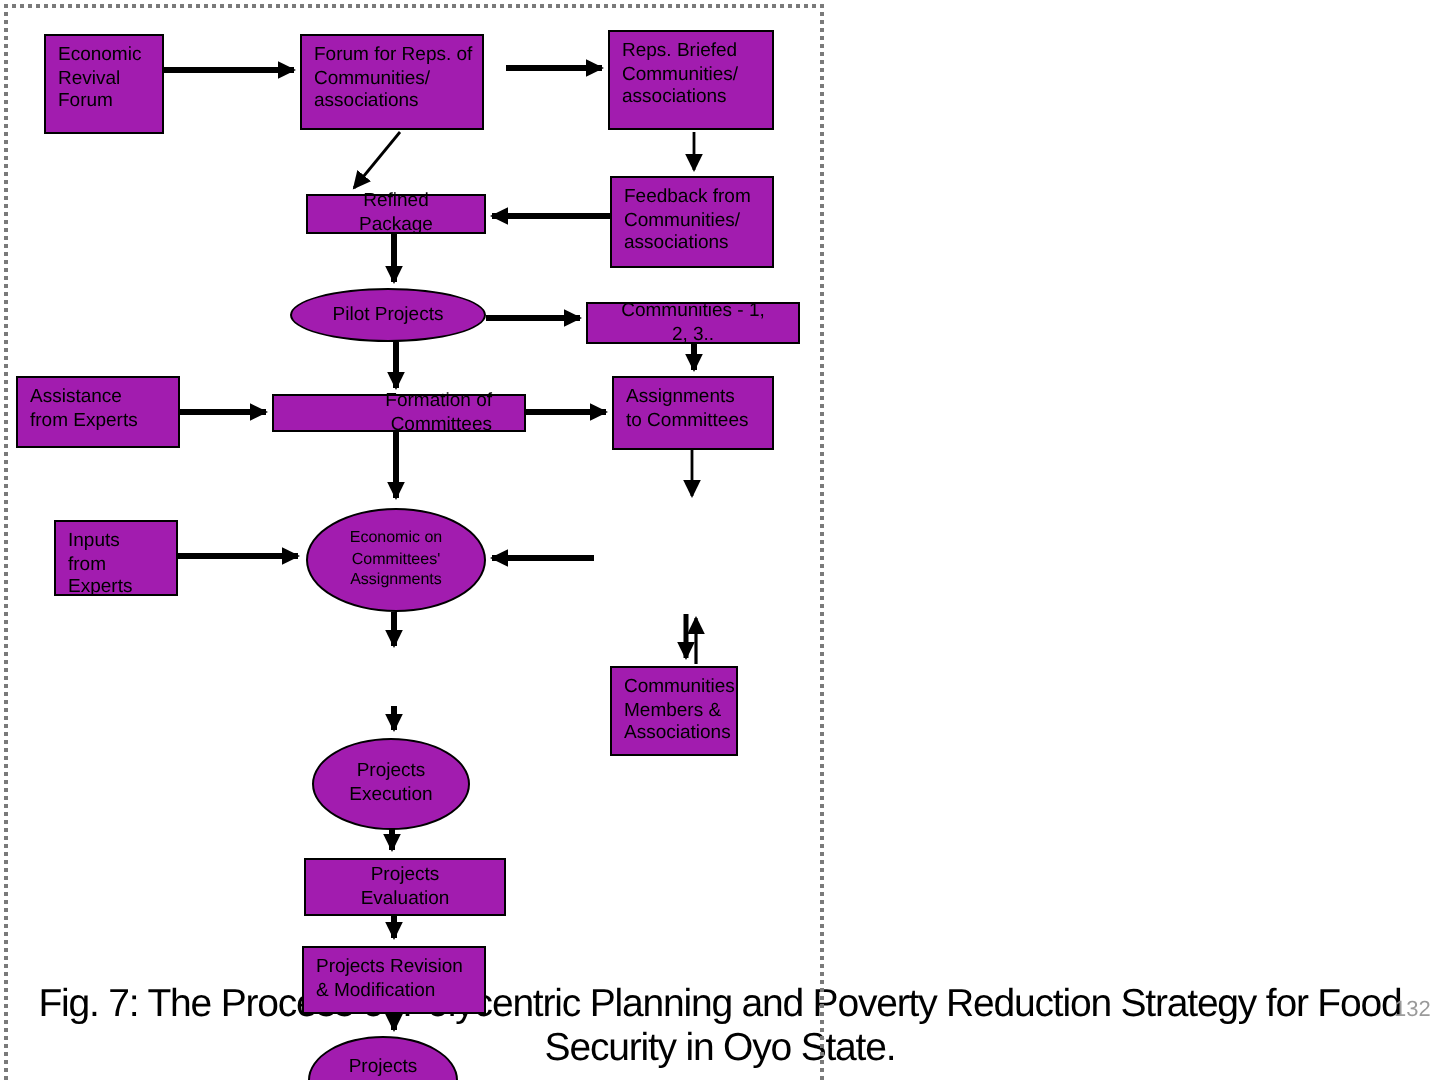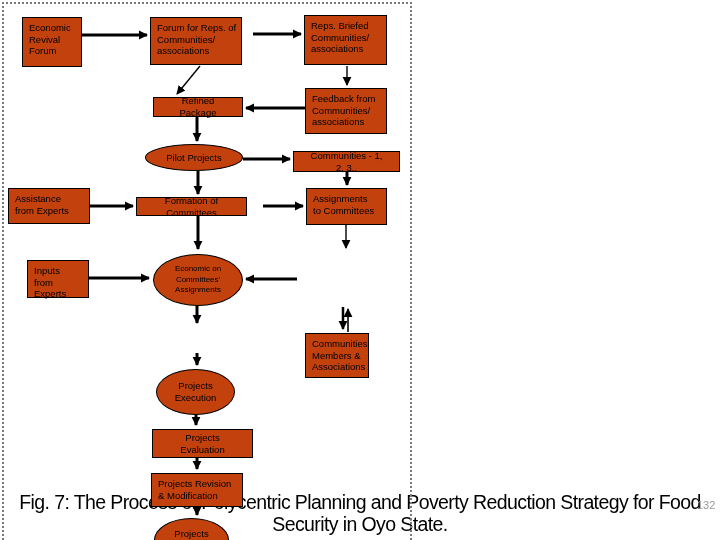--- a/index.html
+++ b/index.html
@@ -18,21 +18,21 @@
     text-align:center; font-size:19.5px; line-height:22px;
     letter-spacing:-0.6px; color:#000; white-space:pre-line;
   }
   #pagenum {
     position:absolute; left:649px; top:499px; z-index:1;
     font-size:11px; color:#9a9a9a;margin-left:48px;
   }
   #arrows { position:absolute; left:0; top:0; z-index:3; }
   
   .nd {
-    position:absolute; background:#c2410c; border:1px solid #000;
+    position:absolute; background:#a21caf; border:1px solid #000;
     box-sizing:border-box; z-index:4;
     font-size:9.5px; line-height:1.22; white-space:pre-line;
     padding:4px 2px 2px 6px;
   }
   .ctr {
     display:flex; align-items:center; justify-content:center;
     text-align:center; padding:0 16px;
   }
   .ell {
     border-radius:50%; display:flex; align-items:center; justify-content:center;
@@ -102,21 +102,21 @@
 Communities/
 associations</div>
 
   <div class="nd ell" style="left:145px; top:144px; width:98px;  height:27px;">Pilot Projects</div>
 
   <div class="nd ctr" style="left:293px; top:151px; width:107px; height:21px;">Communities - 1, 2, 3..</div>
 
   <div class="nd" style="left:8px;   top:188px; width:82px;  height:36px;">Assistance
 from Experts</div>
 
-  <div class="nd ctr" style="left:136px; top:197px; width:111px; height:19px;">Formation of Committees</div>
+  <div class="nd ctr" style="left:136px; top:197px; width:127px; height:19px;text-align:right;">Formation of Committees</div>
 
   <div class="nd" style="left:306px; top:188px; width:81px;  height:37px;">Assignments
 to Committees</div>
 
   <div class="nd" style="left:27px;  top:260px; width:62px;  height:38px;">Inputs
 from
 Experts</div>
 
   <div class="nd ell sm" style="left:153px; top:254px; width:90px;  height:52px;">Economic on
 Committees'

